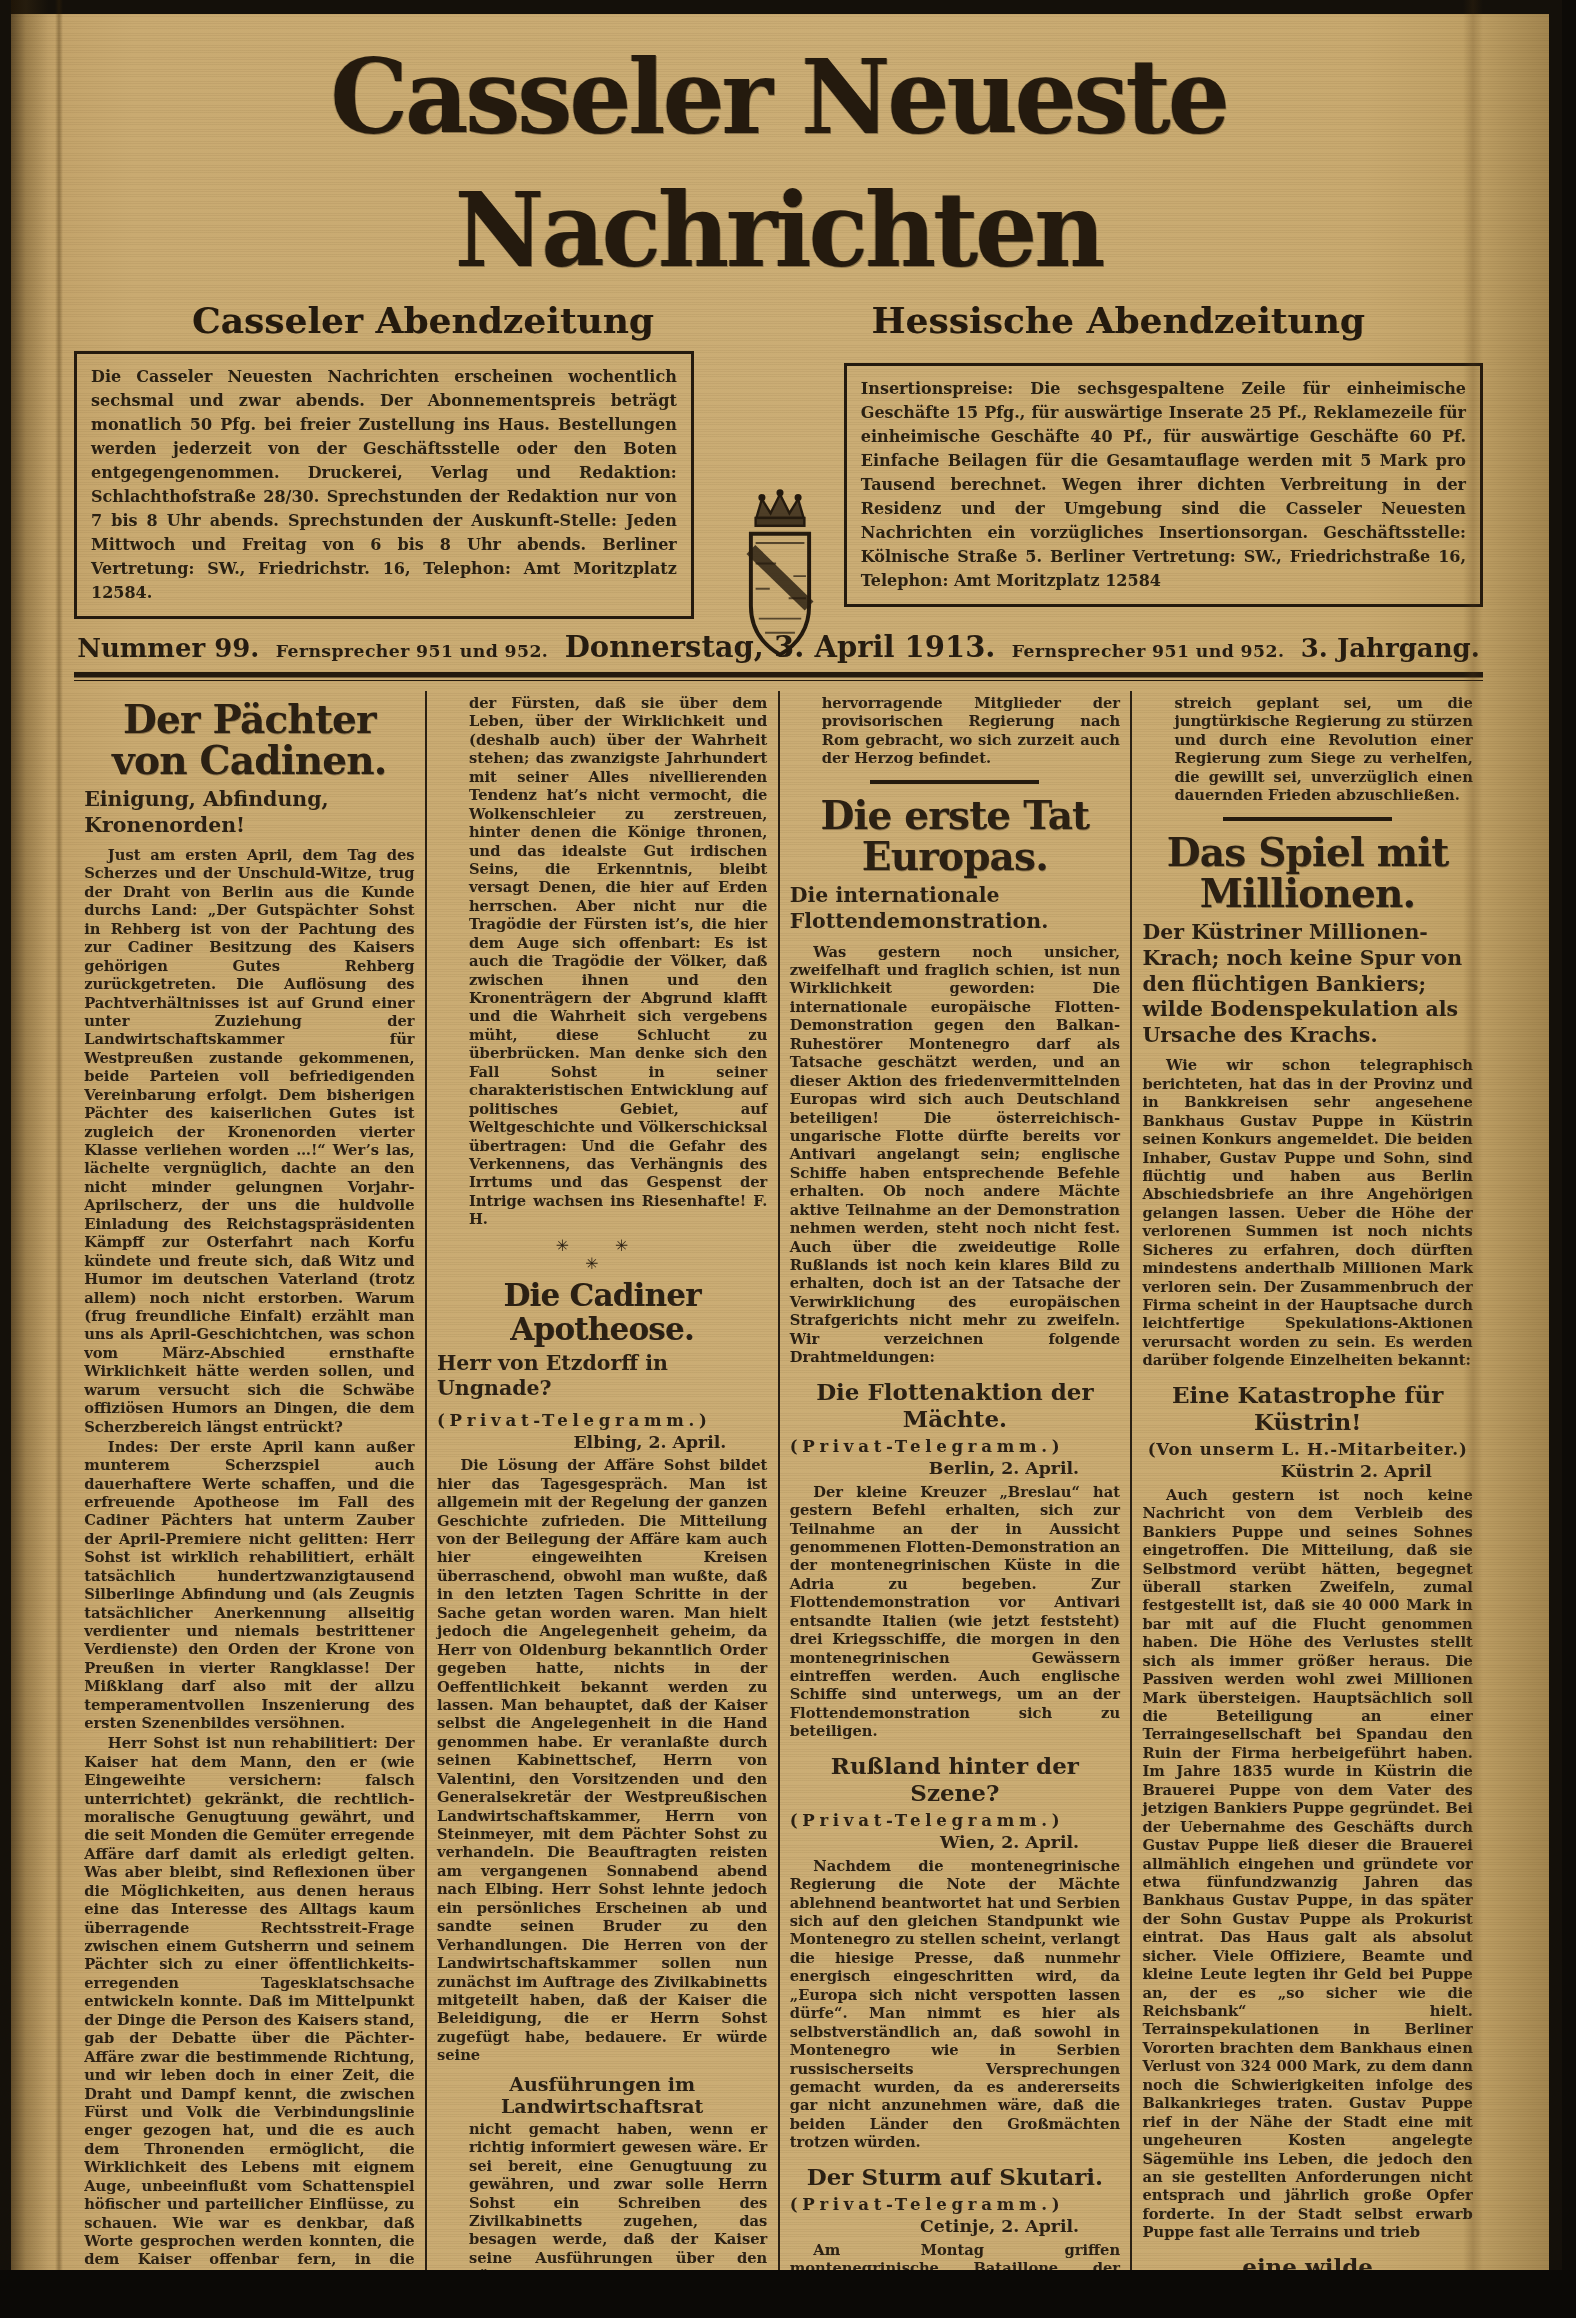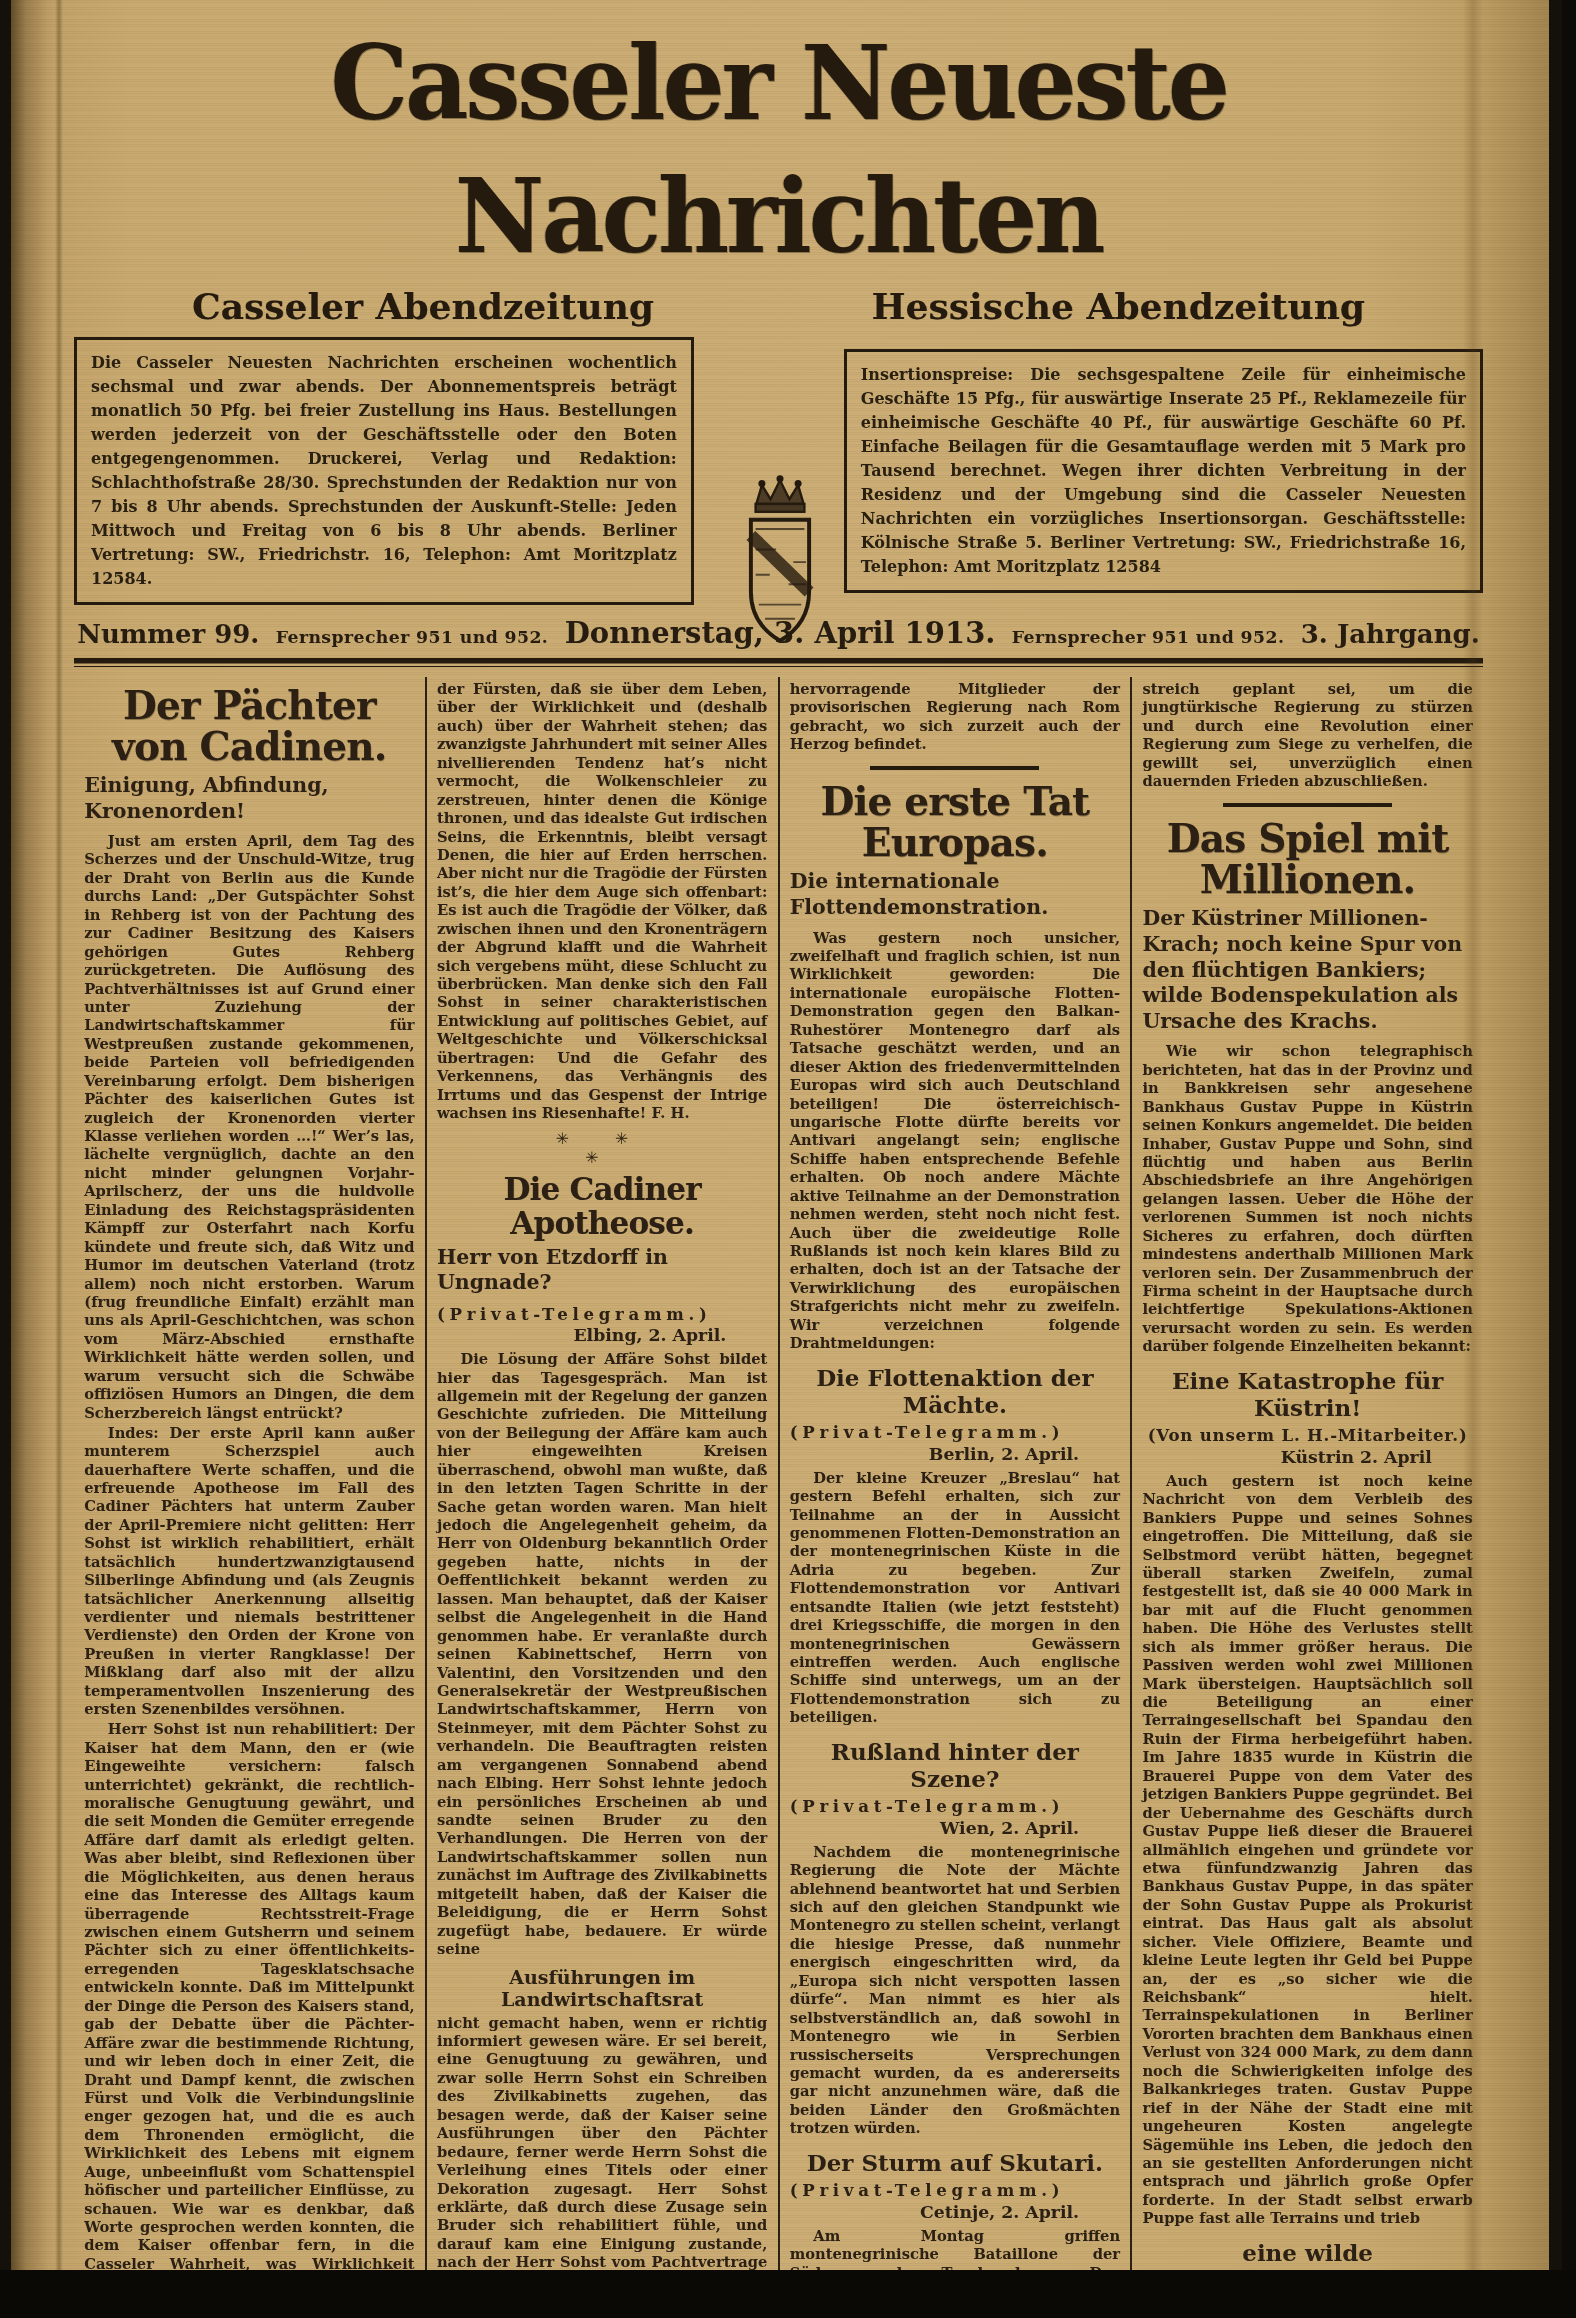--- a/index.html
+++ b/index.html
@@ -4,21 +4,21 @@
 <style>
   html,body{margin:0;padding:0;}
   body{
     width:1576px;height:2319px;position:relative;overflow:hidden;
     background:#14100a;
     font-family:"DejaVu Serif", serif;
     color:#261c10;
   }
   
   .paper{
-    position:absolute;left:11px;top:0;width:1538px;height:2271px;
+    position:absolute;left:11px;top:14px;width:1538px;height:2271px;
     background:
       repeating-linear-gradient(0deg, rgba(60,40,10,.06) 0 0.8px, rgba(0,0,0,0) 0.8px 2.4px),
       linear-gradient(90deg,#a98c58 0,#c3a36a 3%,#c9aa71 8%,#cbad75 55%,#c8a96f 88%,#bfa065 95%,#a2854f 100%),
       #c9aa71;
     overflow:hidden;
     box-sizing:border-box;
     padding:0 66px 0 63px;
   }
   .spine{
     position:absolute;left:11px;top:0;width:50px;height:2271px;
@@ -90,21 +90,21 @@
   .col{
     flex:1 1 0;box-sizing:border-box;padding:3.2px 10.2px 0 10.2px;overflow:hidden;
     color:#2b2013;
   }
   .col + .col{border-left:2px solid #2a2013;}
   .b-body,.b-bodynoindent{
     font-size:14.7px;font-weight:bold;line-height:1.255;text-align:justify;
     margin:0 0 1.6px 0;
   }
   .b-body{text-indent:23.6px;}
-  .b-bodynoindent{text-indent:0;}
+  .b-bodynoindent{text-indent:0;margin-left:32px;}
   .b-headline{
     font-size:39px;font-weight:bold;text-align:center;line-height:1.05;
     margin:4.7px 0 6.3px 0;letter-spacing:-0.8px;
     text-shadow:0.5px 0.5px 0 rgba(30,18,4,.35);
   }
   .b-headline2{
     font-size:31px;font-weight:bold;text-align:center;line-height:1.08;
     margin:6.3px 0 4.7px 0;letter-spacing:-0.8px;
     text-shadow:0.4px 0.4px 0 rgba(30,18,4,.3);
   }

